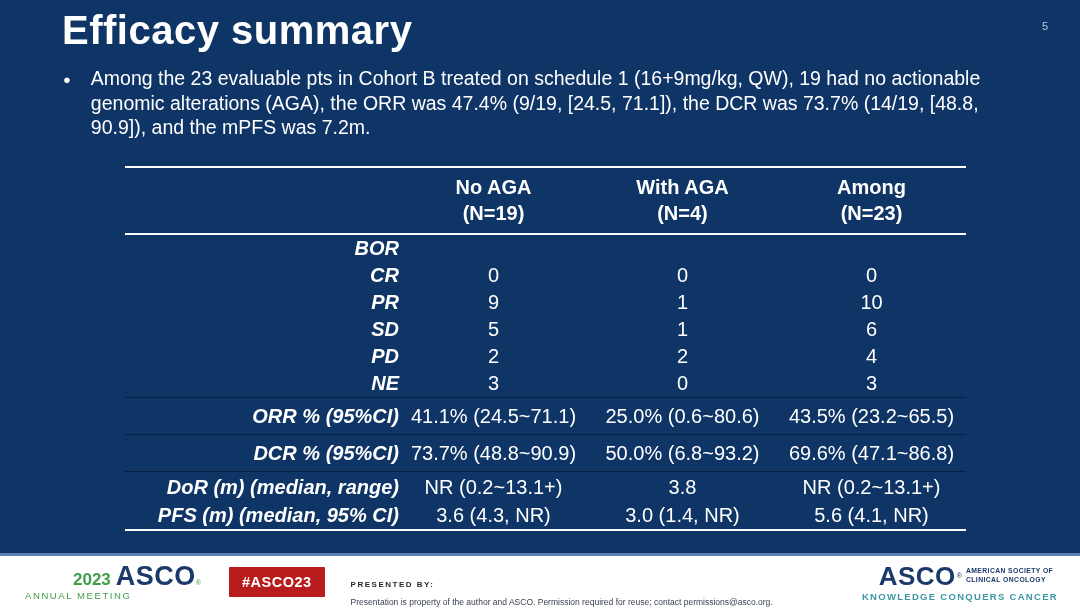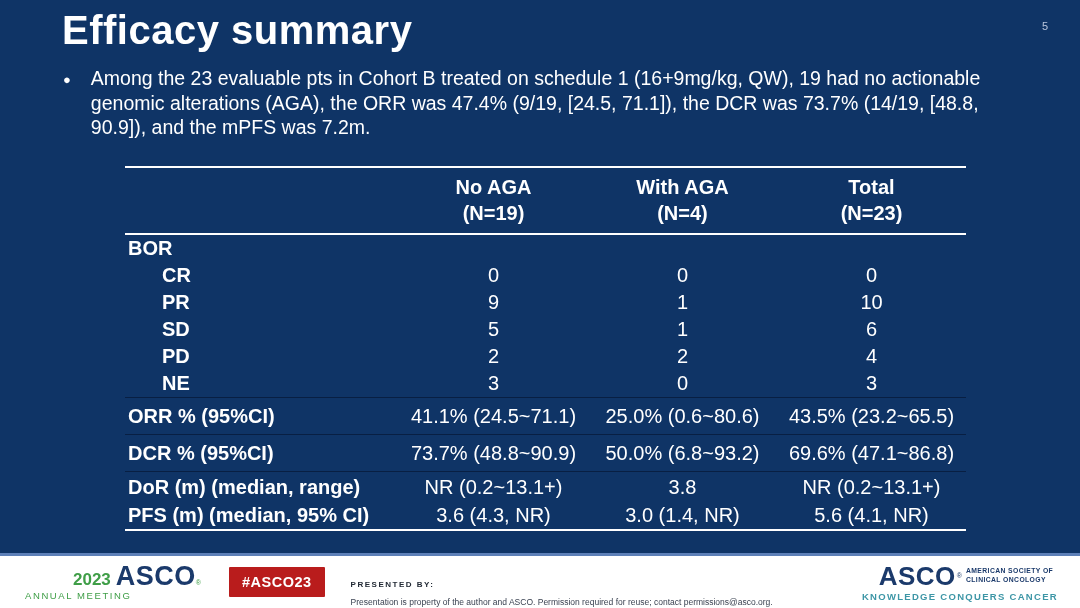--- a/index.html
+++ b/index.html
@@ -37,21 +37,21 @@
   .efficacy-table thead th {
     border-top:2px solid #ffffff; border-bottom:2px solid #ffffff;
     font-weight:bold; padding:6px 0 7px 0; text-align:center;
     line-height:26px; vertical-align:top;
   }
   .efficacy-table thead th.corner { text-align:left; }
   .efficacy-table td {
     height:27px; padding:0; text-align:center; vertical-align:middle;
     line-height:27px; white-space:nowrap;
   }
-  .efficacy-table td.rowlabel { text-align:left; font-weight:bold; padding-left:3px; }
+  .efficacy-table td.rowlabel { text-align:right; font-weight:bold; padding-left:3px;font-style:italic; }
   .efficacy-table tr.sub td.rowlabel { padding-left:37px; }
   .efficacy-table tr.sep td { border-top:1px solid rgba(4,18,44,0.6); }
   .efficacy-table tr.tall td { height:36px; line-height:36px; }
   .efficacy-table tr.med td { height:30px; line-height:30px;margin-left:26px; }
   .efficacy-table tr.last td { border-bottom:2.5px solid #ffffff;margin-top:48px; }
   
   .footer {
     position:absolute; left:0; right:0; bottom:0; height:52px;
     background:#ffffff; border-top:3px solid #5d80b8;
     display:flex; align-items:center;
@@ -106,21 +106,21 @@
         <th class="corner"></th>
         <th>
           <div>No AGA</div>
           <div>(N=19)</div>
         </th>
         <th>
           <div>With AGA</div>
           <div>(N=4)</div>
         </th>
         <th>
-          <div>Total</div>
+          <div>Among</div>
           <div>(N=23)</div>
         </th>
       </tr>
     </thead>
     <tbody>
       <tr class="group">
         <td class="rowlabel">BOR</td>
         <td></td>
         <td></td>
         <td></td>

